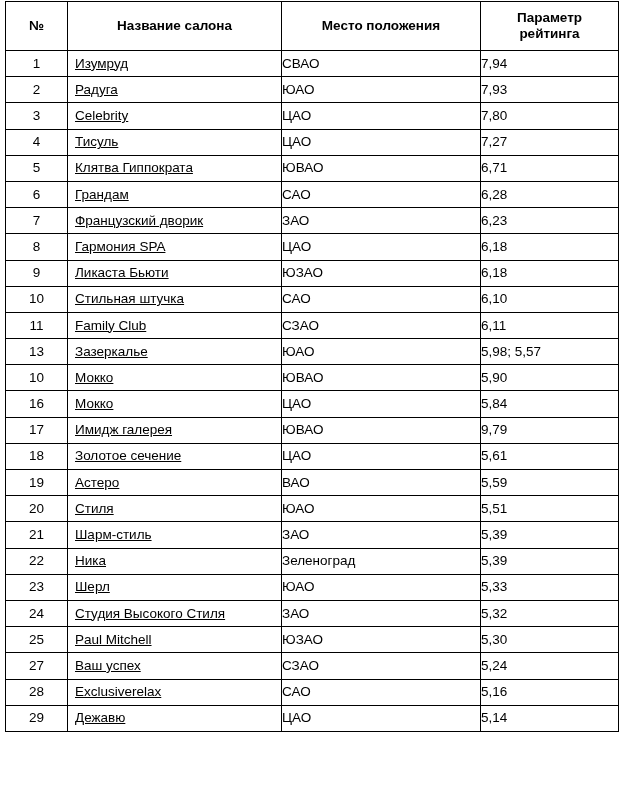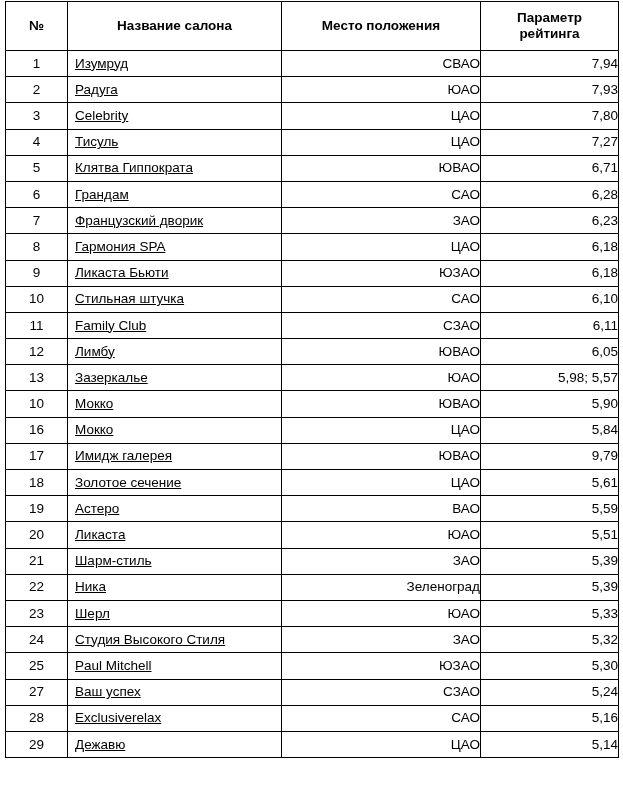--- a/index.html
+++ b/index.html
@@ -49,24 +49,24 @@
   }
   .cell-num {
     text-align: center;
   }
   .cell-name {
     text-align: left;
     padding-left: 7px !important;
     text-decoration: underline;
   }
   .cell-location {
-    text-align: right;
+    text-align: left;
   }
   .cell-rating {
-    text-align: right;
+    text-align: left;
   }
 </style>
 </head>
 <body>
 
 <table id="salon-rating-table">
   <colgroup>
     <col class="col-num">
     <col class="col-name">
     <col class="col-location">
@@ -141,26 +141,20 @@
         <td class="cell-location">САО</td>
         <td class="cell-rating">6,10</td>
       </tr>
       <tr>
         <td class="cell-num">11</td>
         <td class="cell-name">Family Club</td>
         <td class="cell-location">СЗАО</td>
         <td class="cell-rating">6,11</td>
       </tr>
       <tr>
-        <td class="cell-num">12</td>
-        <td class="cell-name">Лимбу</td>
-        <td class="cell-location">ЮВАО</td>
-        <td class="cell-rating">6,05</td>
-      </tr>
-      <tr>
         <td class="cell-num">13</td>
         <td class="cell-name">Зазеркалье</td>
         <td class="cell-location">ЮАО</td>
         <td class="cell-rating">5,98; 5,57</td>
       </tr>
       <tr>
         <td class="cell-num">10</td>
         <td class="cell-name">Мокко</td>
         <td class="cell-location">ЮВАО</td>
         <td class="cell-rating">5,90</td>
@@ -184,21 +178,21 @@
         <td class="cell-rating">5,61</td>
       </tr>
       <tr>
         <td class="cell-num">19</td>
         <td class="cell-name">Астеро</td>
         <td class="cell-location">ВАО</td>
         <td class="cell-rating">5,59</td>
       </tr>
       <tr>
         <td class="cell-num">20</td>
-        <td class="cell-name">Ликаста</td>
+        <td class="cell-name">Стиля</td>
         <td class="cell-location">ЮАО</td>
         <td class="cell-rating">5,51</td>
       </tr>
       <tr>
         <td class="cell-num">21</td>
         <td class="cell-name">Шарм-стиль</td>
         <td class="cell-location">ЗАО</td>
         <td class="cell-rating">5,39</td>
       </tr>
       <tr>

